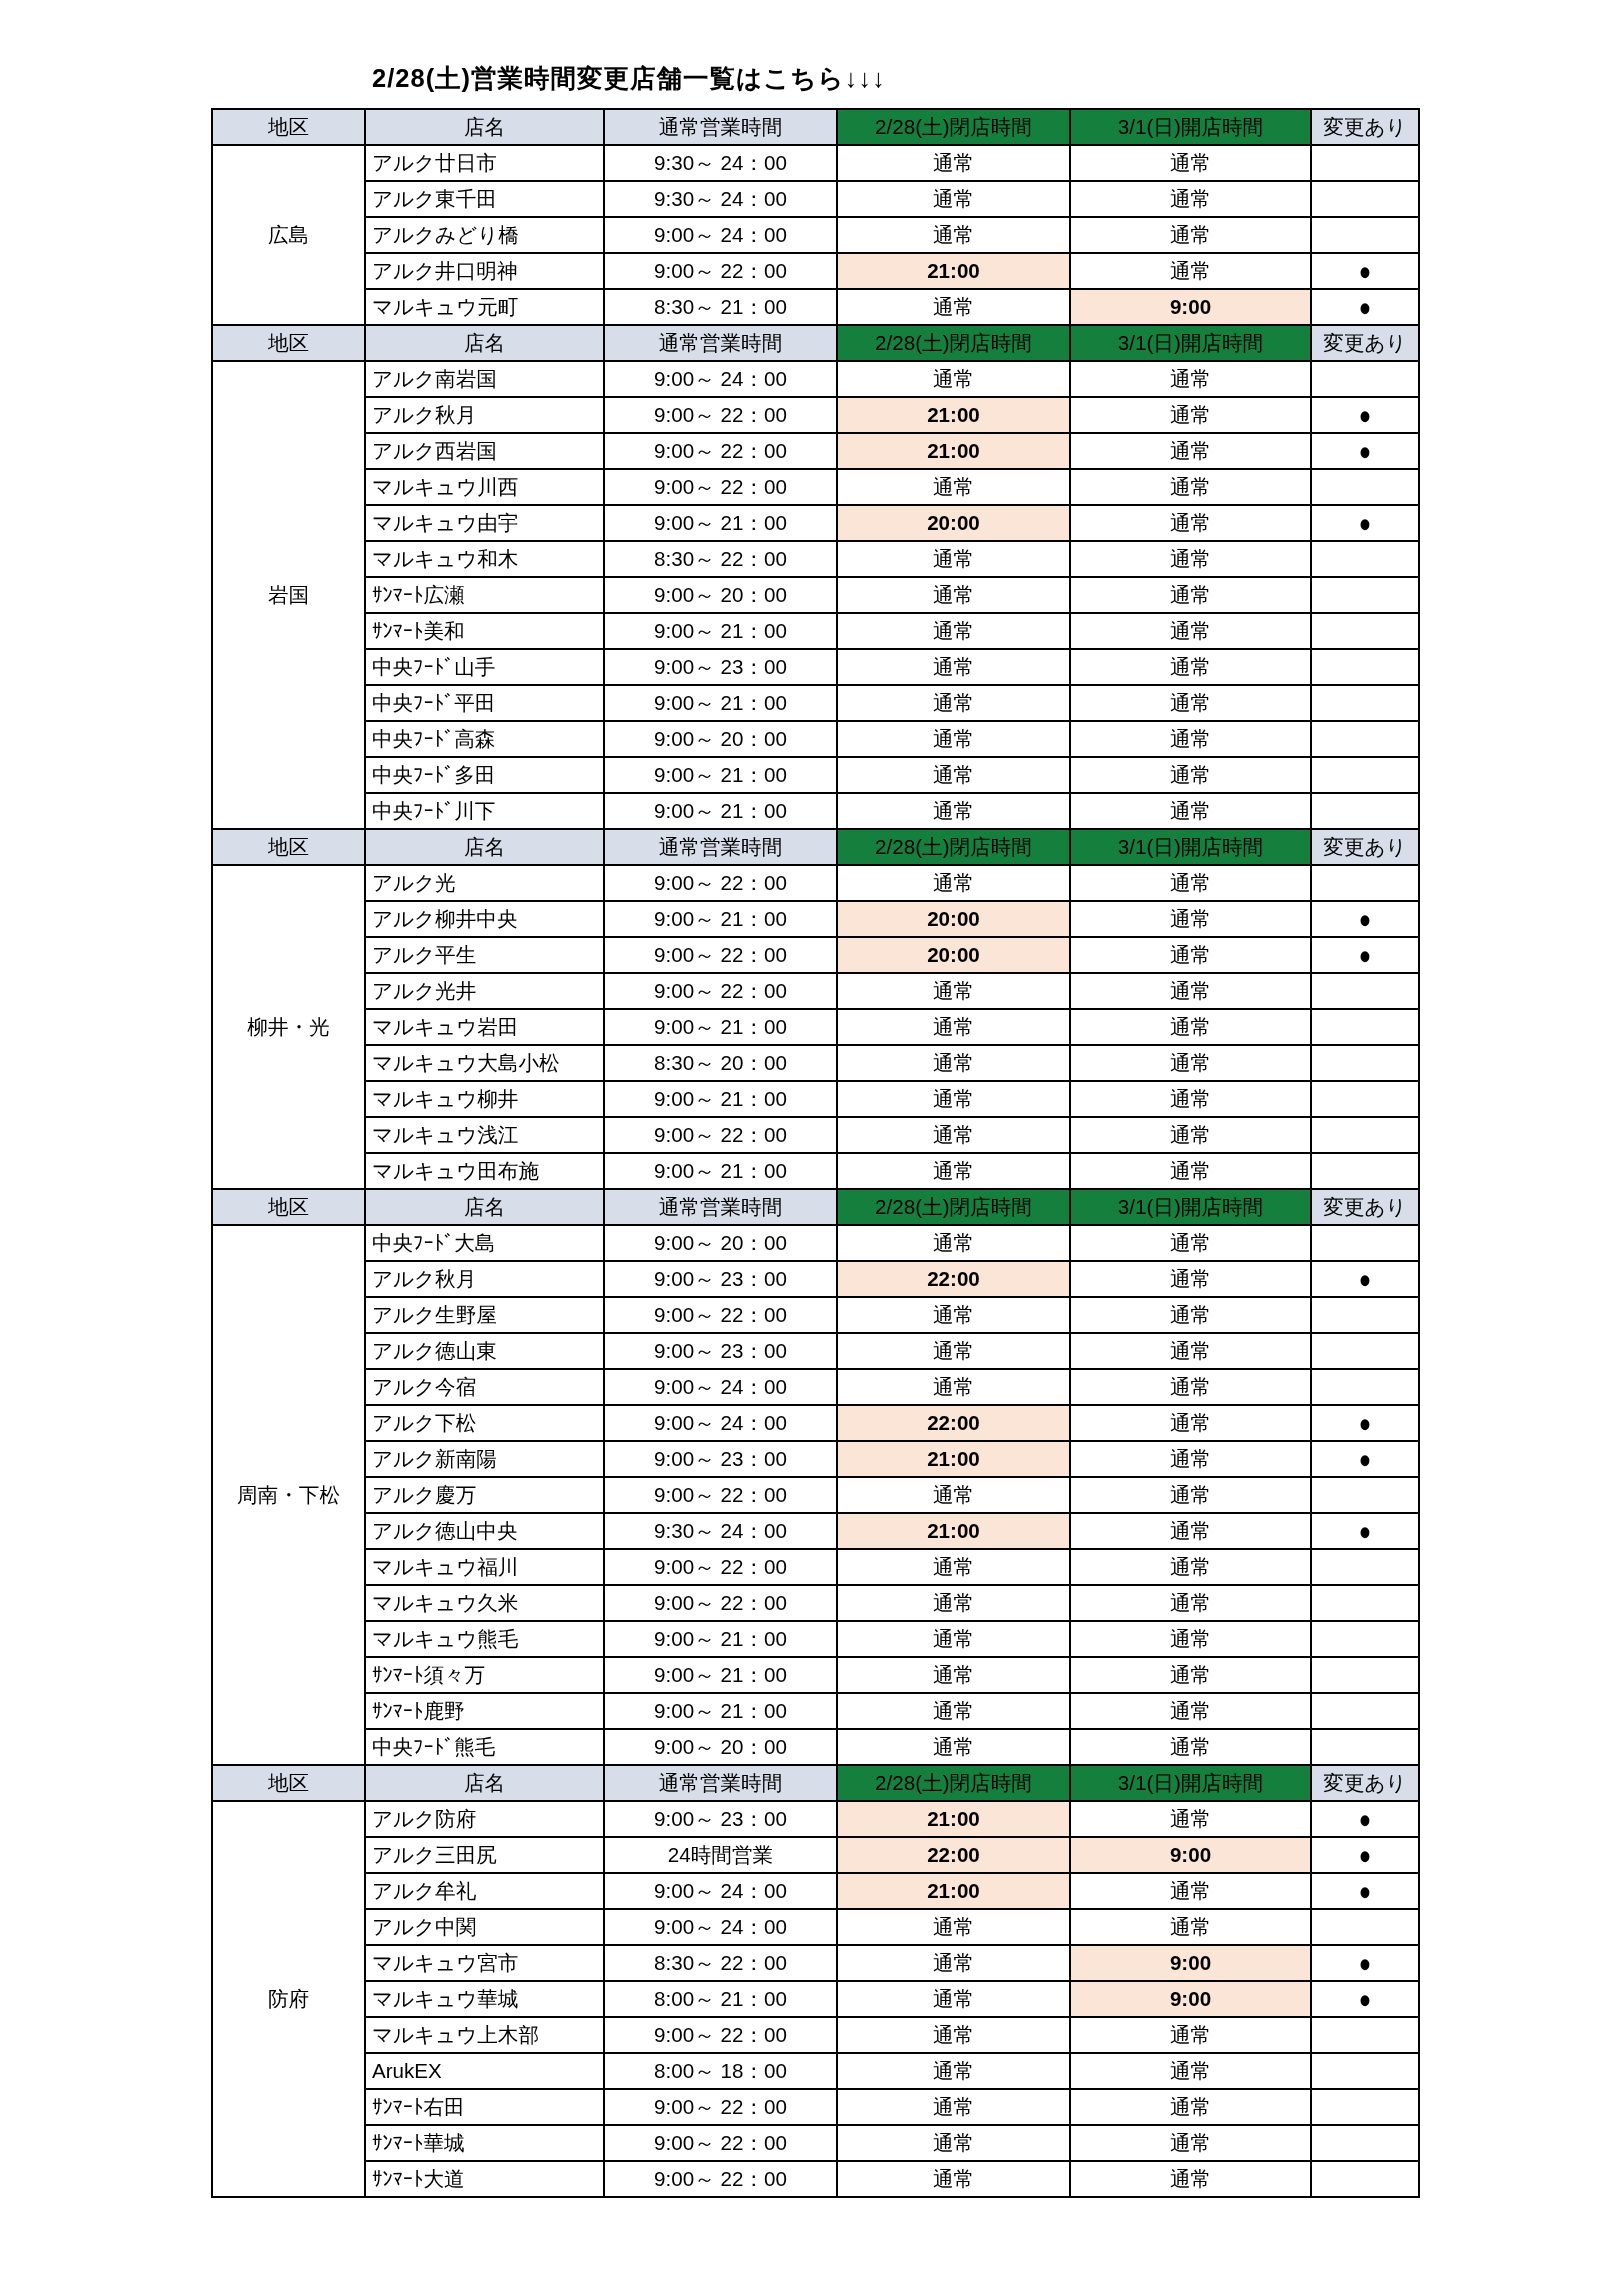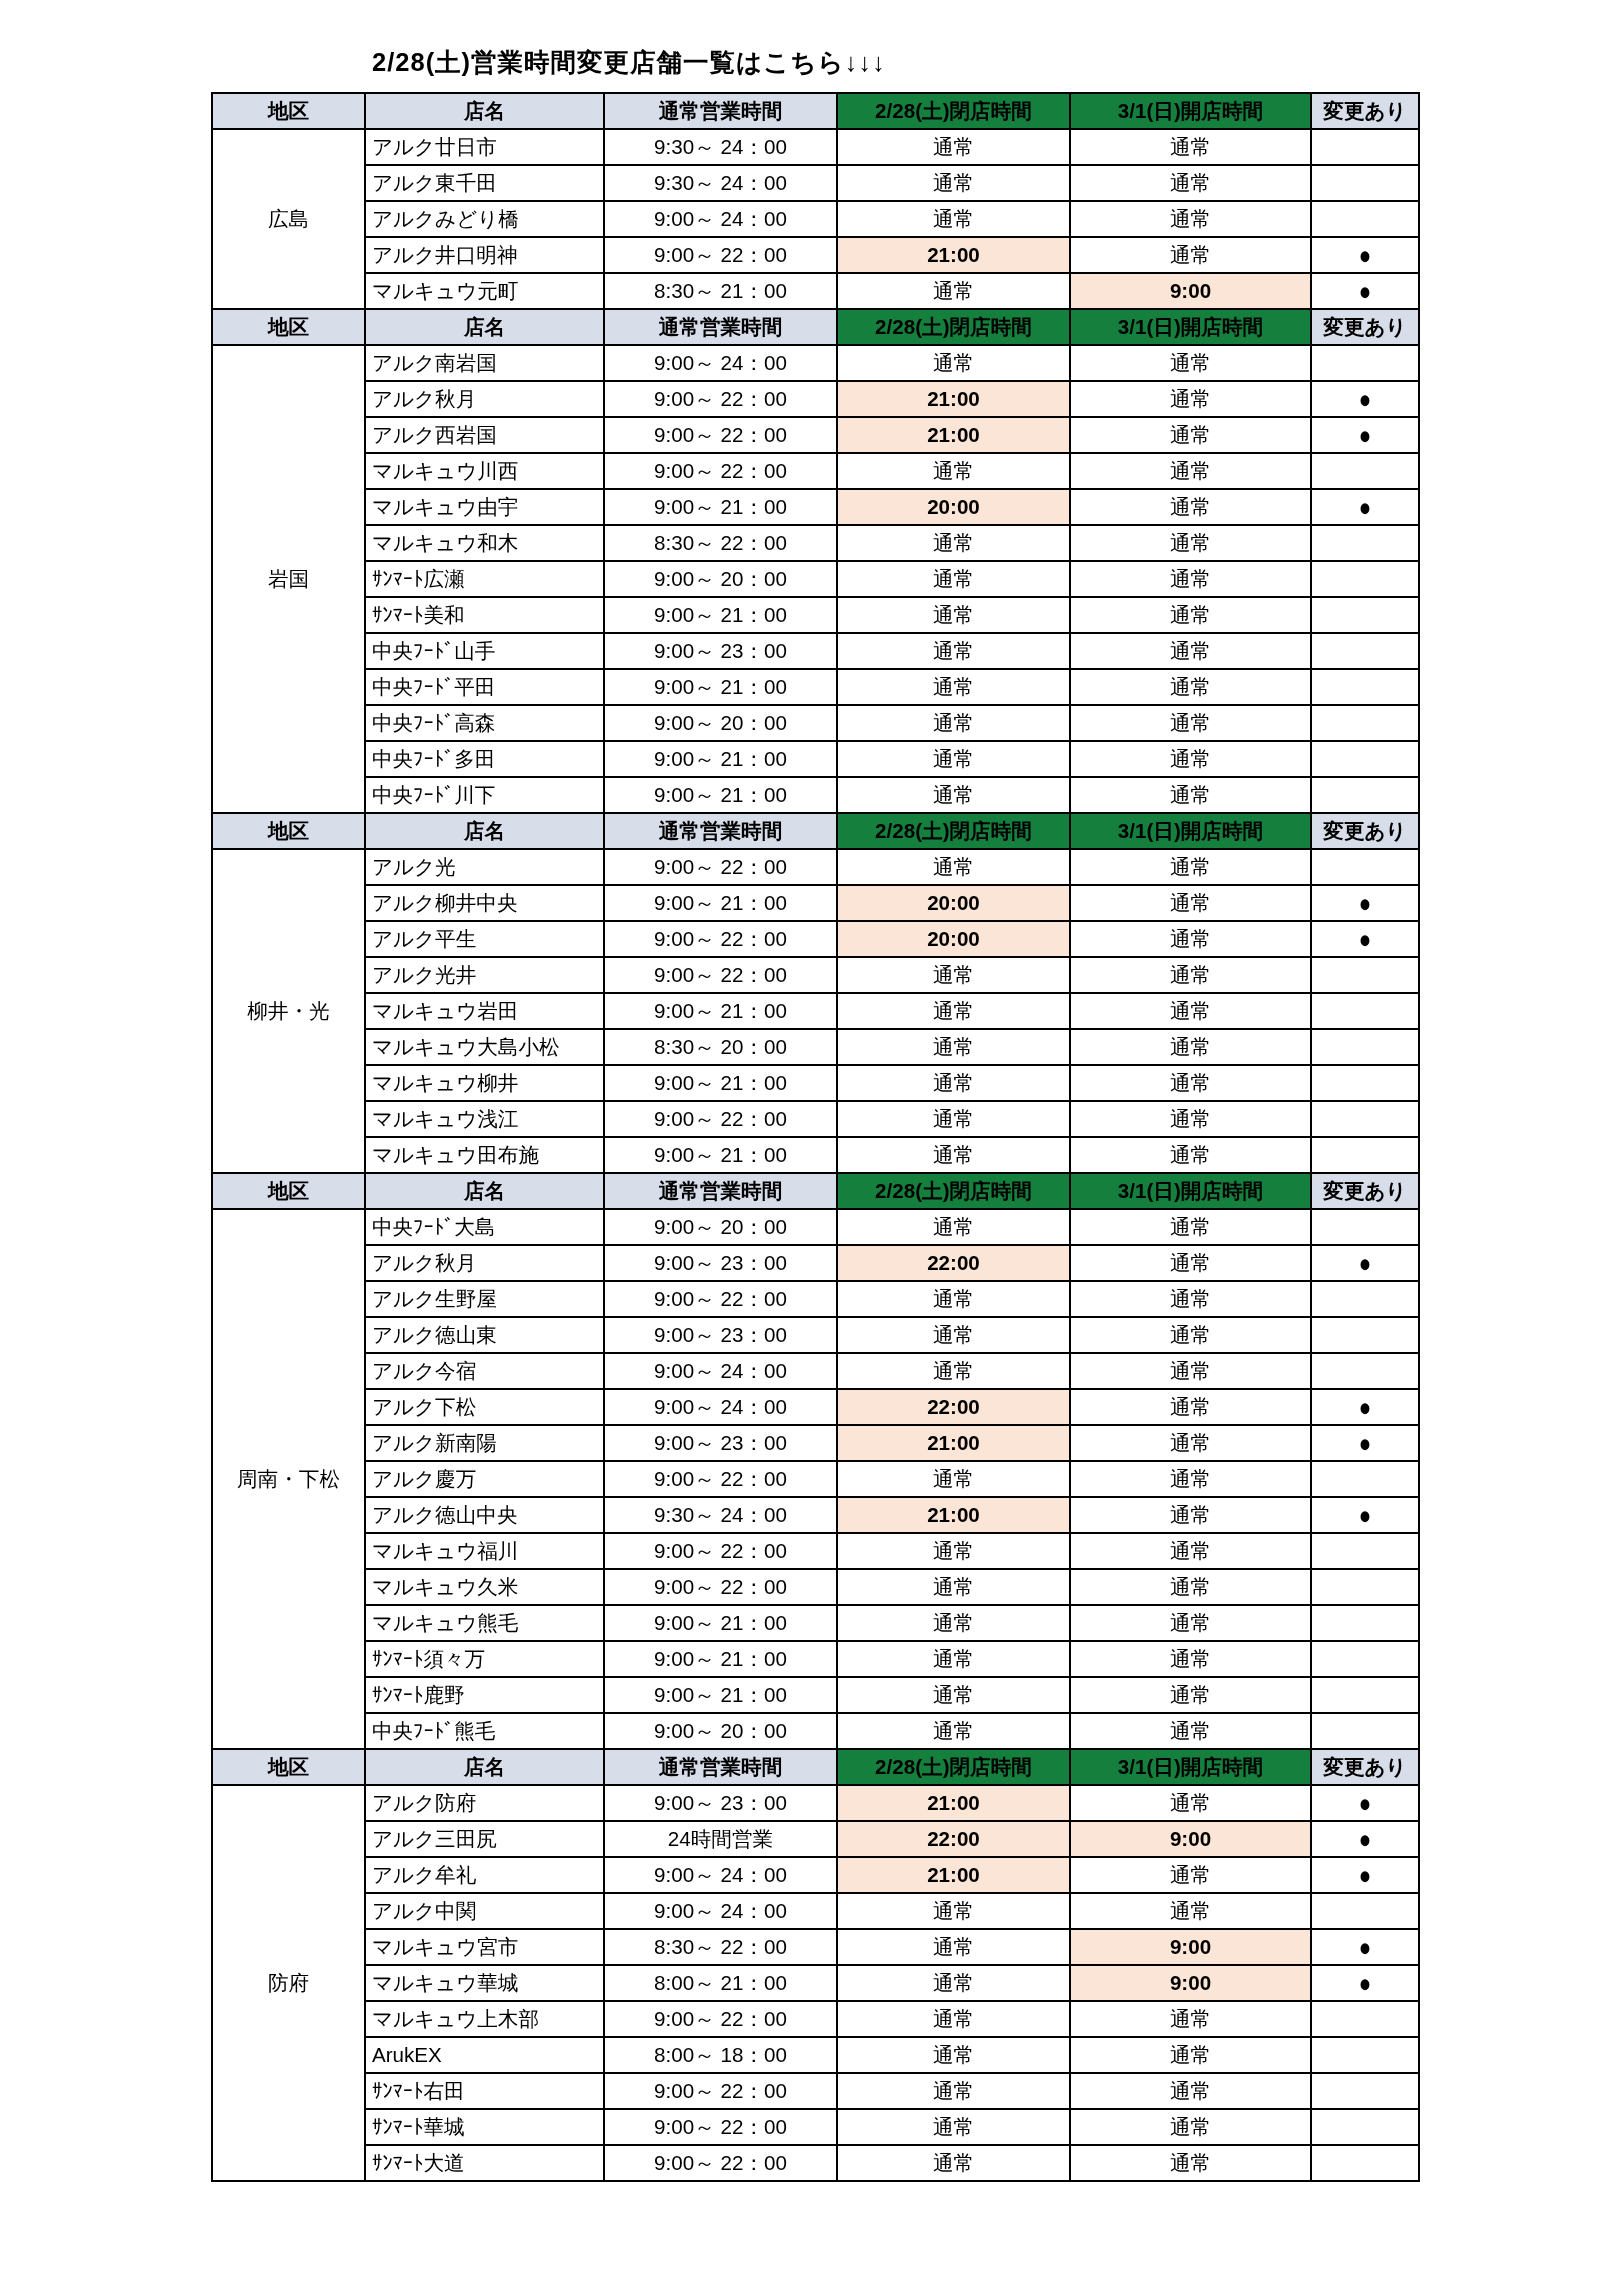--- a/index.html
+++ b/index.html
@@ -7,21 +7,21 @@
     padding: 0;
     background: #ffffff;
     font-family: "Liberation Sans", "DejaVu Sans", sans-serif;
     color: #000;
   }
   .page {
     width: 1620px;
     height: 2292px;
     background: #ffffff;
     box-sizing: border-box;
-    padding-top: 45px;
+    padding-top: 61px;
   }
   .title {
     margin: 0 0 11.8px 372px;
     font-size: 25.5px;
     font-weight: bold;
     letter-spacing: 1px;
     white-space: pre;
   }
   table.hours {
     border-collapse: collapse;
@@ -37,21 +37,21 @@
     padding: 0 5.9px;
     font-size: 20.6px;
     line-height: 1.0;
     overflow: hidden;
     white-space: nowrap;
   }
   table.hours { border: 2.9px solid #000; }
   tr.header-row th {
     border-top: 2.9px solid #000;
     border-bottom: 2.9px solid #000;
-    font-weight: bold;
+    font-weight: normal;
     text-align: center;
   }
   th.hdr-blue  { background: #d8dee9; }
   th.hdr-yellow{ background: #15803d; }
   td.district {
     text-align: center;
     background: #ffffff;
     font-size: 20.6px;
     border-radius: 10px;
   }

